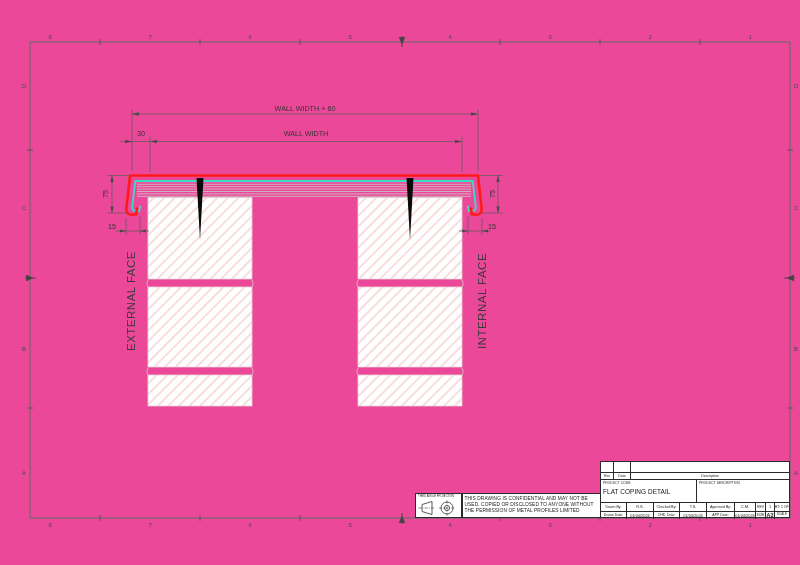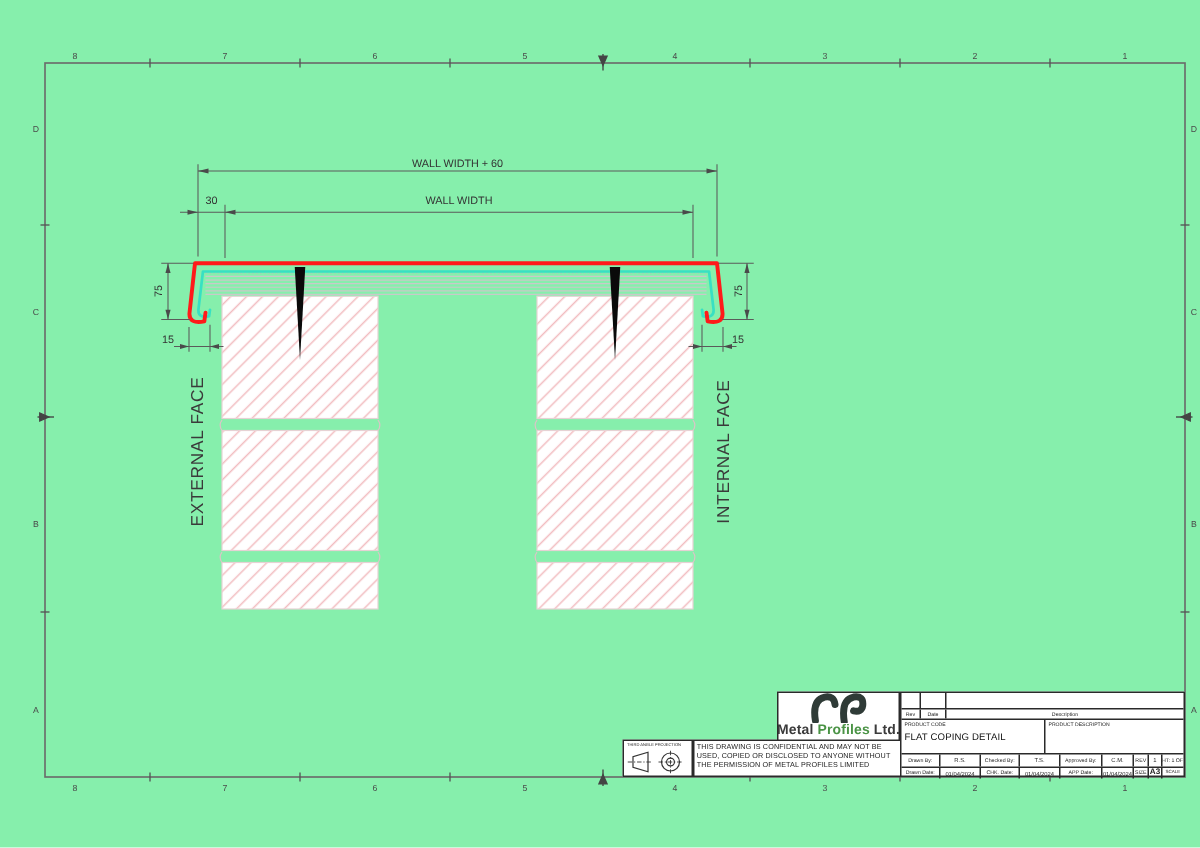--- a/index.html
+++ b/index.html
@@ -1,16 +1,16 @@
 <!DOCTYPE html>
 <html><head>
 <meta charset="utf-8">
 <style>
   html,body{margin:0;padding:0;background:#ffffff;}
-  #page{position:relative;width:800px;height:565px;background:#86efac;overflow:hidden;
+  #page{position:relative;width:800px;height:565px;background:#ec4899;overflow:hidden;
         font-family:"Liberation Sans",sans-serif;}
   #sheet-svg{position:absolute;left:0;top:0;}
   
   .tb-box{position:absolute;box-sizing:border-box;border:0.9px solid #2a2a2a;background:#fff;}
   #tb-grid{left:600px;top:461px;width:190px;height:57px;border-right-width:1.2px;}
   .tb-row{display:grid;box-sizing:border-box;}
   .tb-cell{box-sizing:border-box;border-left:0.6px solid #2a2a2a;overflow:hidden;
            display:flex;align-items:center;justify-content:center;white-space:nowrap;
            color:#1e1e1e;}
   .tb-cell:first-child{border-left:none;}
@@ -206,31 +206,20 @@
     <line x1="2.5" y1="10" x2="19" y2="10" stroke="#333" stroke-width="0.6" stroke-dasharray="3 1.2 0.8 1.2"></line>
     <circle cx="31" cy="10" r="6" fill="none" stroke="#333" stroke-width="0.8"></circle>
     <circle cx="31" cy="10" r="2.6" fill="none" stroke="#333" stroke-width="0.8"></circle>
     <line x1="23" y1="10" x2="39" y2="10" stroke="#333" stroke-width="0.6" stroke-dasharray="3 1.2 0.8 1.2"></line>
     <line x1="31" y1="2.5" x2="31" y2="17.5" stroke="#333" stroke-width="0.6" stroke-dasharray="3 1.2 0.8 1.2"></line>
   </svg>
 </div>
 
 <div class="tb-box" id="conf-box">THIS DRAWING IS CONFIDENTIAL AND MAY NOT BE USED, COPIED OR DISCLOSED TO ANYONE WITHOUT THE PERMISSION OF METAL PROFILES LIMITED</div>
 
-<div class="tb-box" id="logo-box">
-  <svg width="42" height="20" viewBox="0 0 54 26">
-    <path d="M7,24 Q4,6 15,3.5 Q23,2 24,10" fill="none" stroke="#2f3b37" stroke-width="6" stroke-linecap="round"></path>
-    <path d="M32,25 Q29,6 40,3.5 Q49,2 48,11 Q47,17 40,15.5" fill="none" stroke="#2f3b37" stroke-width="6" stroke-linecap="round"></path>
-  </svg>
-  <div id="logo-text">
-    <span class="c1">Metal</span>
-    <span class="c2">Profiles</span>
-    <span class="c3">Ltd.</span>
-  </div>
-</div>
 
 <div class="tb-box" id="tb-grid">
   <div class="tb-row" id="rev-row">
     <div class="tb-cell"></div>
     <div class="tb-cell"></div>
     <div class="tb-cell"></div>
   </div>
   <div class="tb-row" id="rev-hdr">
     <div class="tb-cell">Rev</div>
     <div class="tb-cell">Date</div>

